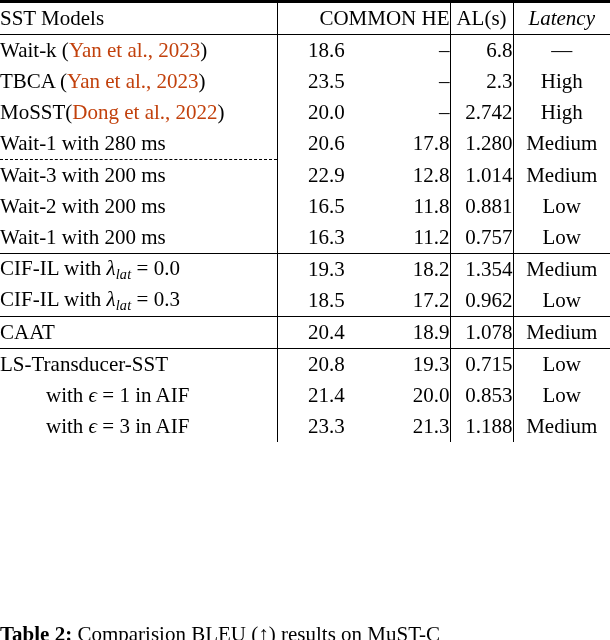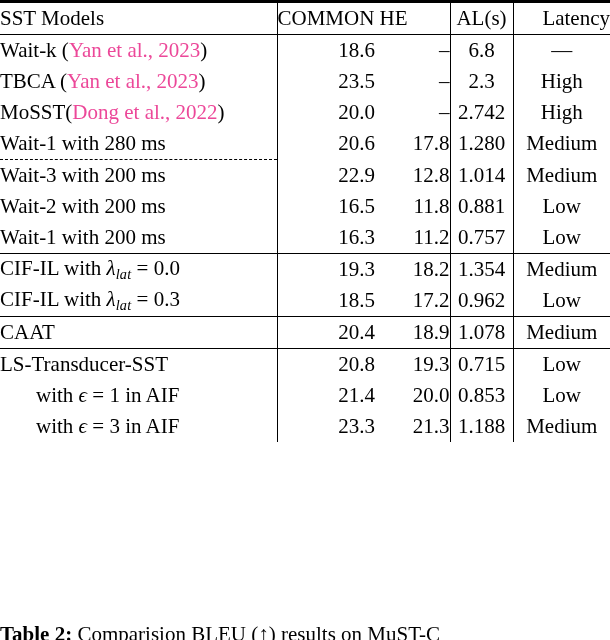--- a/index.html
+++ b/index.html
@@ -57,44 +57,44 @@
   
   .rule-dash td.cell-model {
     border-top: 1.8px dashed #000;
   }
 
   .cell-model {
     text-align: left;
     padding-left: 6px;
     white-space: nowrap;
   }
-  .cell-model.indent { padding-left: 36px; }
+  .cell-model.indent { padding-left: 46px; }
 
   .cell-common {
-    text-align: right;
+    text-align: center;
     padding-right: 8px;
   }
   .cell-he {
     text-align: right;
     padding-right: 4px;
   }
   .cell-al {
-    text-align: center;
+    text-align: right;
     margin-top: 19px;
   }
   .cell-latency {
     text-align: center;
   }
 
   .hdr-model   { text-align: left; padding-left: 6px; }
-  .hdr-commonhe{ text-align: left; letter-spacing: 0px; }
+  .hdr-commonhe{ text-align: right; letter-spacing: 0px; }
   .hdr-al      { text-align: center; }
-  .hdr-latency { text-align: right; }
-
-  .cite { color: #ec4899; }
+  .hdr-latency { text-align: center; font-style: italic; }
+
+  .cite { color: #c2410c; }
 
   b, .bold { font-weight: bold; }
   .mvar { font-style: italic; }
   .msub {
     font-style: italic;
     font-size: 0.68em;
     vertical-align: -0.28em;
     letter-spacing: 0.2px;
   }
 

